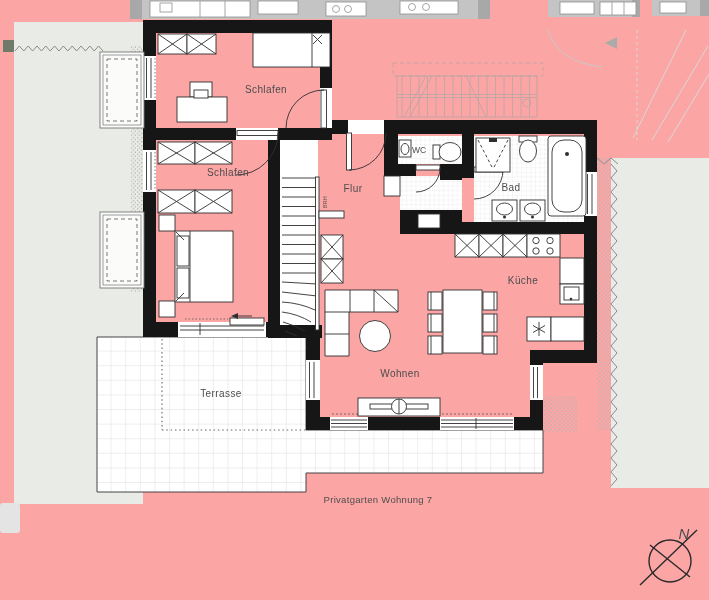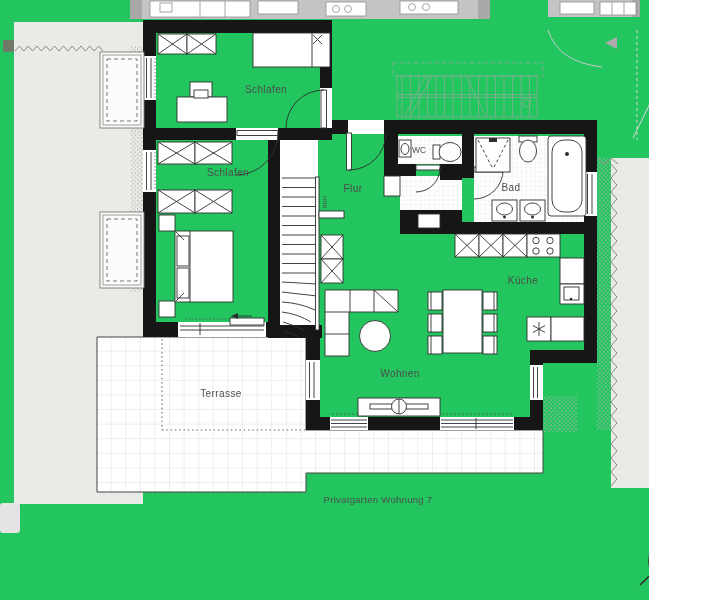--- a/index.html
+++ b/index.html
@@ -1,16 +1,16 @@
 <!DOCTYPE html>
 <html><head>
 <meta charset="utf-8">
 <style>
   html,body{margin:0;padding:0;background:#fff;}
-  .canvas{position:relative;width:649px;height:600px;background:#22c55e;overflow:hidden;
+  .canvas{position:relative;width:709px;height:600px;background:#fca5a5;overflow:hidden;
           font-family:"Liberation Sans", sans-serif;}
   svg{position:absolute;left:0;top:0;}
   text{font-family:"Liberation Sans", sans-serif;fill:#4d4d4d;}
   .roomlbl{font-size:10px;letter-spacing:.4px;}
   .small{font-size:8.5px;}
   .caption{font-size:9.5px;letter-spacing:.3px;}
   .wall{fill:#161616;stroke:none;}
   .furn{fill:#ffffff;stroke:#2f2f2f;stroke-width:0.9;}
   .thin{stroke:#2f2f2f;stroke-width:0.9;fill:none;}
   .door{stroke:#2f2f2f;stroke-width:0.9;fill:none;}

